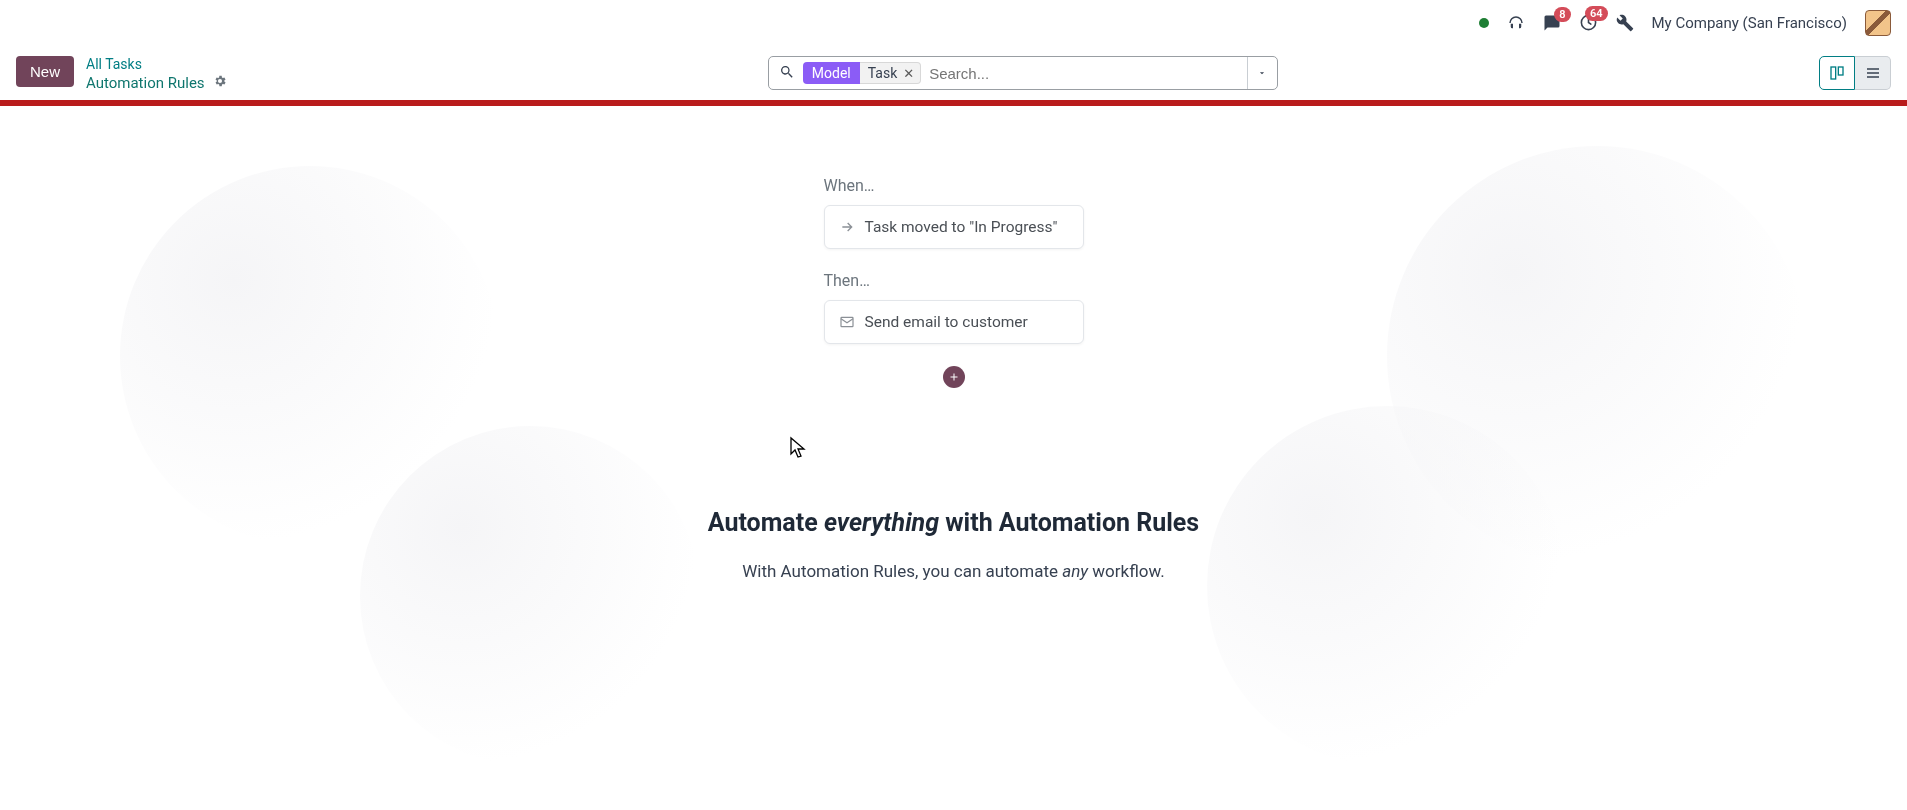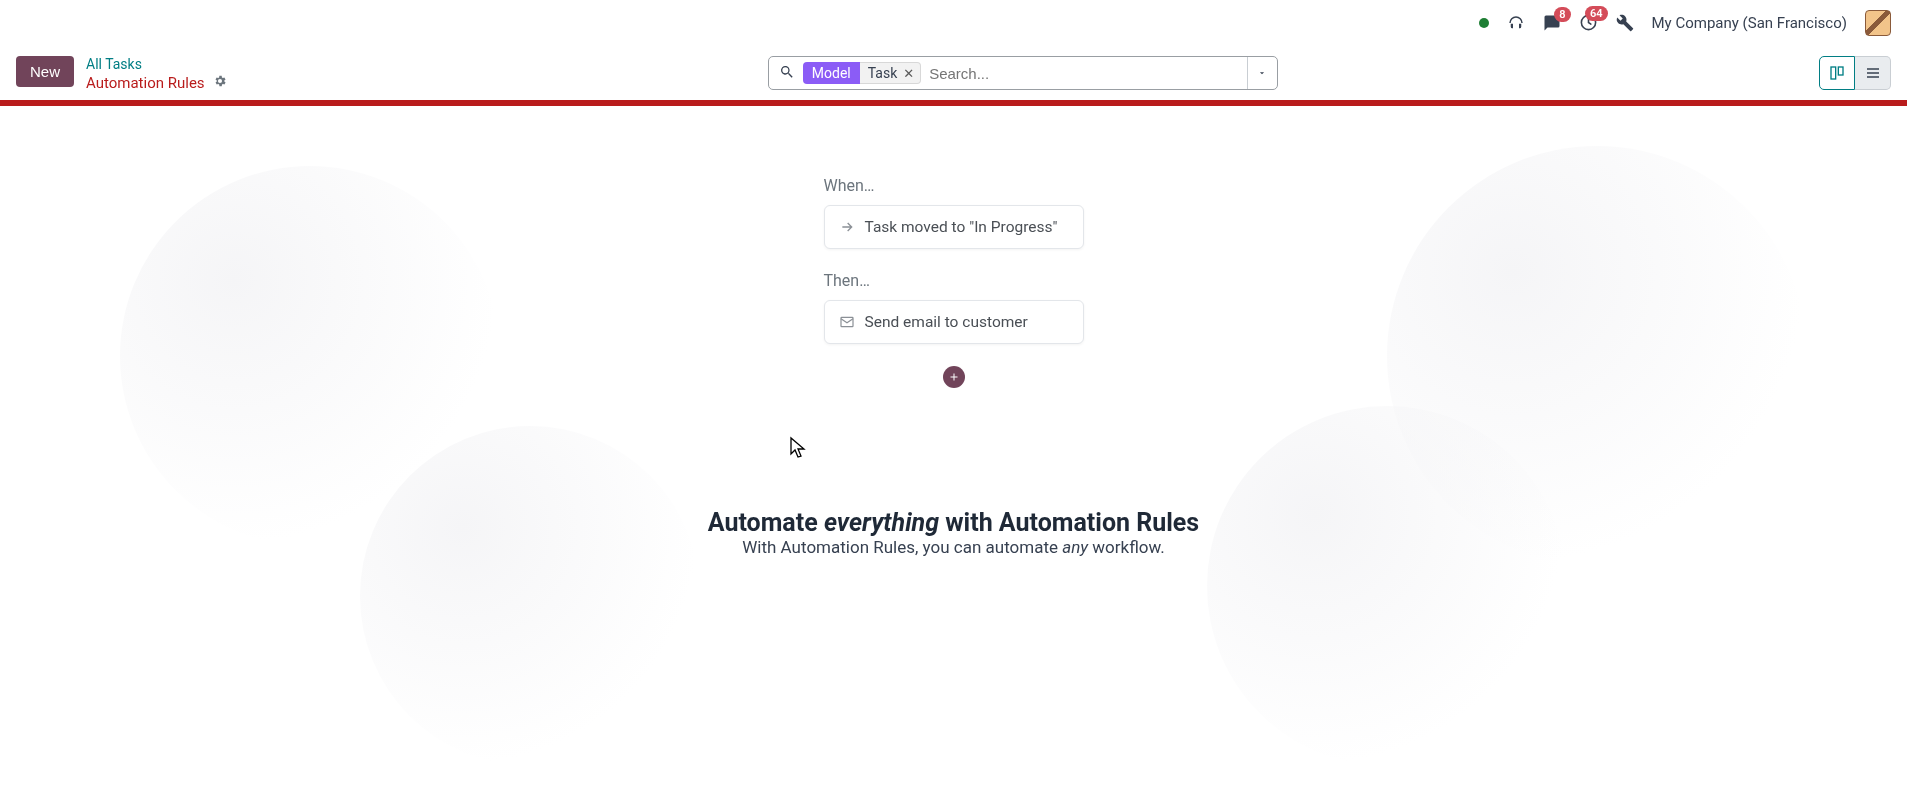--- a/index.html
+++ b/index.html
@@ -47,21 +47,21 @@
   border-bottom: 6px solid #b91c1c;
 }
 .cp-left { display: flex; align-items: flex-start; gap: 12px; }
 .new-btn {
   background: #71445a; color: #fff; border: none; border-radius: 4px;
   padding: 7px 14px; font-size: 15px; cursor: pointer;
 }
 .breadcrumbs { display: flex; flex-direction: column; line-height: 1.25; }
 .breadcrumb-top { color: #017e84; font-size: 14px; cursor: pointer; }
 .breadcrumb-row { display: flex; align-items: center; gap: 8px; }
-.breadcrumb-bottom { color: #b91c1c; font-size: 15px; }
+.breadcrumb-bottom { color: #0f766e; font-size: 15px; }
 .gear { color: #6c757d; cursor: pointer; }
 .cp-center { flex: 1; display: flex; justify-content: center; }
 .search-wrap {
   width: 510px; border: 1px solid #999ea3; border-radius: 5px;
   display: flex; align-items: center; height: 34px; background: #fff;
 }
 .search-icon { padding: 0 8px 0 10px; color: #6c757d; }
 .facet {
   background: #8b5cf6; color: #fff; border-radius: 4px 0 0 4px;
   padding: 3px 9px; font-size: 14px; display: flex; align-items: center;
@@ -127,21 +127,21 @@
   pointer-events: none;
 }
 .headline {
   margin-top: 120px; font-size: 25px; font-weight: 700; color: #1f2937; text-align: center;
 }
 .headline em { font-style: italic; }
 .subtext {
   margin-top: 24px; font-size: 17px; color: #374151; text-align: center;
   max-width: 700px; line-height: 1.55;
 }
-.subtext2 { font-size: 17px; color: #374151; text-align: center; }
+.subtext2 { margin-top: 24px; font-size: 17px; color: #374151; text-align: center; }
 .subtext2 em { font-style: italic; }
 </style>
 </head>
 <body>
 
 <div class="topnav">
   <div class="topnav-right">
     <span class="status-dot"></span>
     <span class="icon-btn">
       <svg width="18" height="18" viewBox="0 0 24 24">

